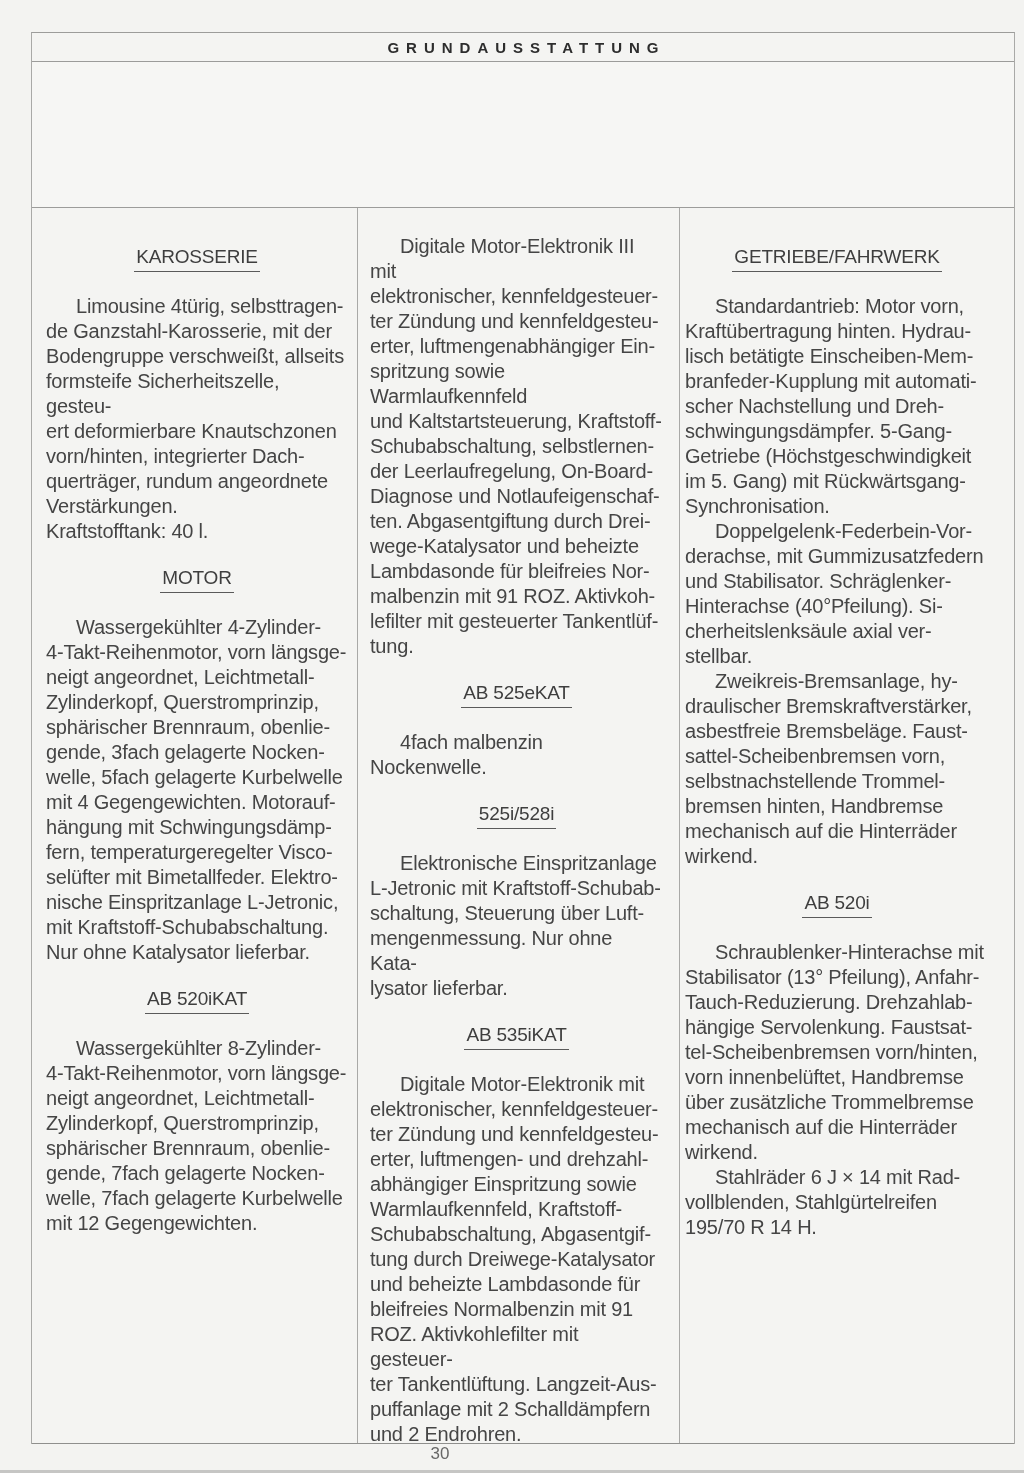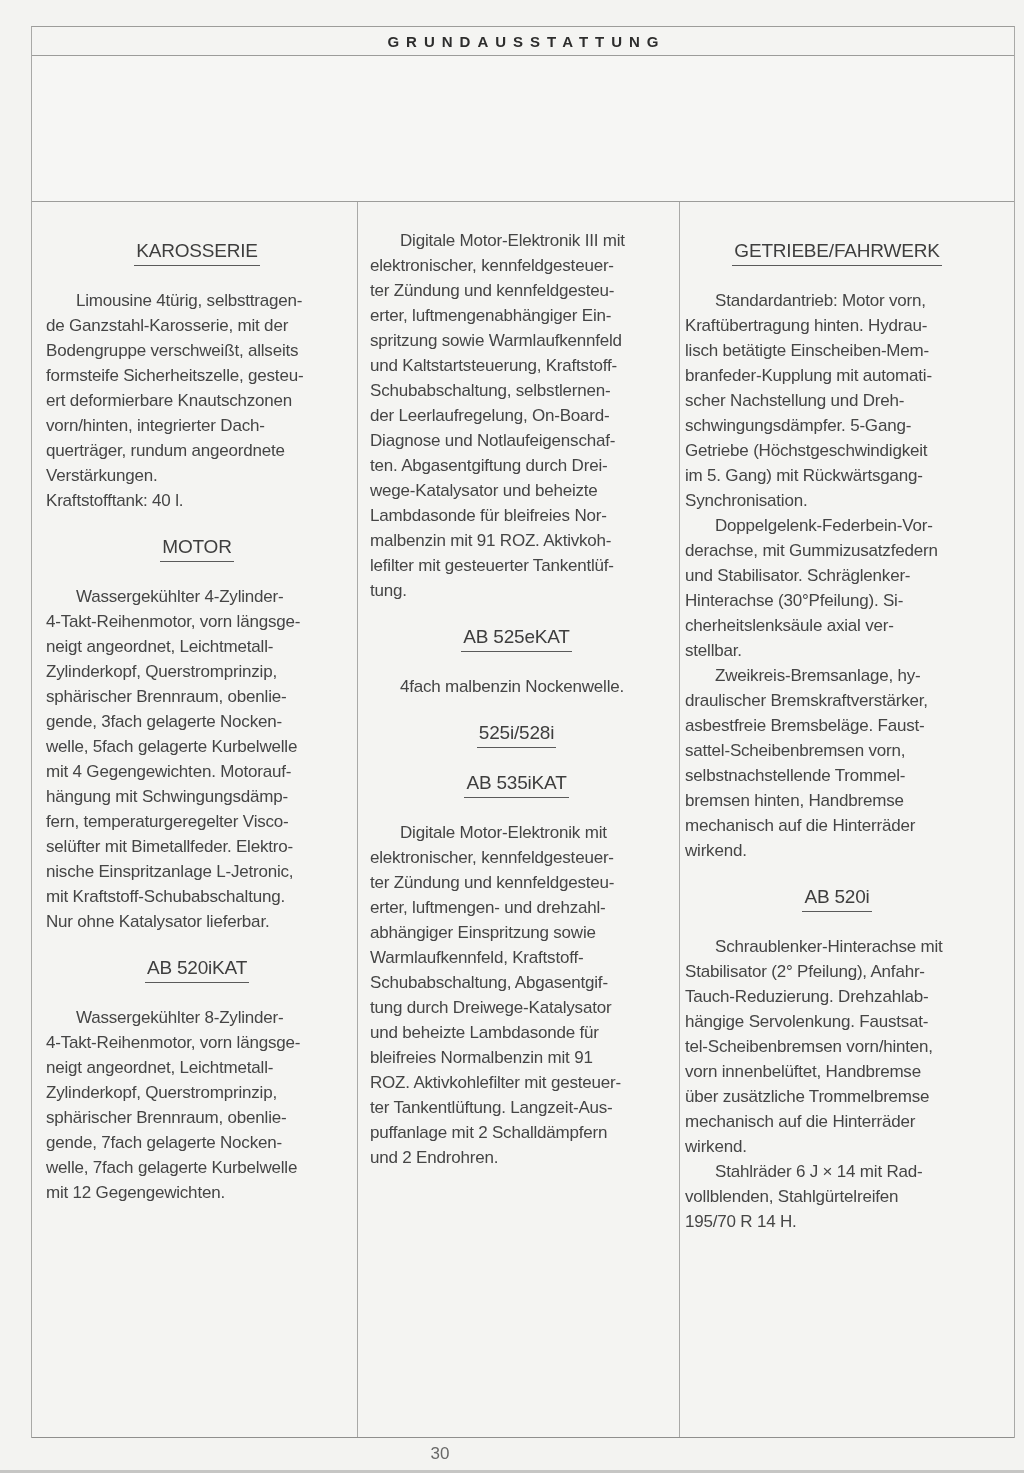--- a/index.html
+++ b/index.html
@@ -7,21 +7,21 @@
   body {
     width: 1024px; height: 1473px;
     position: relative;
     background: #f3f3f1;
     font-family: "Liberation Sans", sans-serif;
     color: #454545;
     overflow: hidden;
   }
   .sheet {
     position: absolute;
-    left: 31px; top: 26px;
+    left: 31px; top: 32px;
     width: 984px;
     border-left: 1px solid #a9a9a7;
     border-right: 1px solid #a9a9a7;
     border-top: 1px solid #9c9c9a;
     background: #f4f4f2;
   }
   .header-band {
     height: 29px;
     border-bottom: 1px solid #9c9c9a;
     display: flex; align-items: center; justify-content: center;
@@ -57,21 +57,21 @@
     color: #3e3e3e;
     letter-spacing: -0.2px;
   }
   .heading.first { margin-top: 10px; }
   .heading .u {
     display: inline-block;
     border-bottom: 1px solid #5a5a5a;
     padding: 0 2px 2px 2px;
   }
   .para {
-    font-size: 17px;
+    font-size: 20px;
     line-height: 25px;
     letter-spacing: -0.2px;
     white-space: pre-line;
     margin: 0;
   }
   .para.indent { text-indent: 30px; }
   .page-number {
     position: absolute;
     top: 1444px;
     left: 0; width: 880px;
@@ -152,20 +152,25 @@
 wege-Katalysator und beheizte
 Lambdasonde für bleifreies Nor-
 malbenzin mit 91 ROZ. Aktivkoh-
 lefilter mit gesteuerter Tankentlüf-
 tung.</p>
 
       <div class="heading"><span class="u">AB 525eKAT</span></div>
       <p class="para indent">4fach malbenzin Nockenwelle.</p>
 
       <div class="heading"><span class="u">525i/528i</span></div>
+      <p class="para indent">Elektronische Einspritzanlage
+L-Jetronic mit Kraftstoff-Schubab-
+schaltung, Steuerung über Luft-
+mengenmessung. Nur ohne Kata-
+lysator lieferbar.</p>
 
       <div class="heading"><span class="u">AB 535iKAT</span></div>
       <p class="para indent">Digitale Motor-Elektronik mit
 elektronischer, kennfeldgesteuer-
 ter Zündung und kennfeldgesteu-
 erter, luftmengen- und drehzahl-
 abhängiger Einspritzung sowie
 Warmlaufkennfeld, Kraftstoff-
 Schubabschaltung, Abgasentgif-
 tung durch Dreiwege-Katalysator
@@ -184,35 +189,35 @@
 lisch betätigte Einscheiben-Mem-
 branfeder-Kupplung mit automati-
 scher Nachstellung und Dreh-
 schwingungsdämpfer. 5-Gang-
 Getriebe (Höchstgeschwindigkeit
 im 5. Gang) mit Rückwärtsgang-
 Synchronisation.</p>
       <p class="para indent">Doppelgelenk-Federbein-Vor-
 derachse, mit Gummizusatzfedern
 und Stabilisator. Schräglenker-
-Hinterachse (30°Pfeilung). Si-
+Hinterachse (40°Pfeilung). Si-
 cherheitslenksäule axial ver-
 stellbar.</p>
       <p class="para indent">Zweikreis-Bremsanlage, hy-
 draulischer Bremskraftverstärker,
 asbestfreie Bremsbeläge. Faust-
 sattel-Scheibenbremsen vorn,
 selbstnachstellende Trommel-
 bremsen hinten, Handbremse
 mechanisch auf die Hinterräder
 wirkend.</p>
 
       <div class="heading"><span class="u">AB 520i</span></div>
       <p class="para indent">Schraublenker-Hinterachse mit
-Stabilisator (2° Pfeilung), Anfahr-
+Stabilisator (13° Pfeilung), Anfahr-
 Tauch-Reduzierung. Drehzahlab-
 hängige Servolenkung. Faustsat-
 tel-Scheibenbremsen vorn/hinten,
 vorn innenbelüftet, Handbremse
 über zusätzliche Trommelbremse
 mechanisch auf die Hinterräder
 wirkend.</p>
       <p class="para indent">Stahlräder 6 J × 14 mit Rad-
 vollblenden, Stahlgürtelreifen
 195/70 R 14 H.</p>

